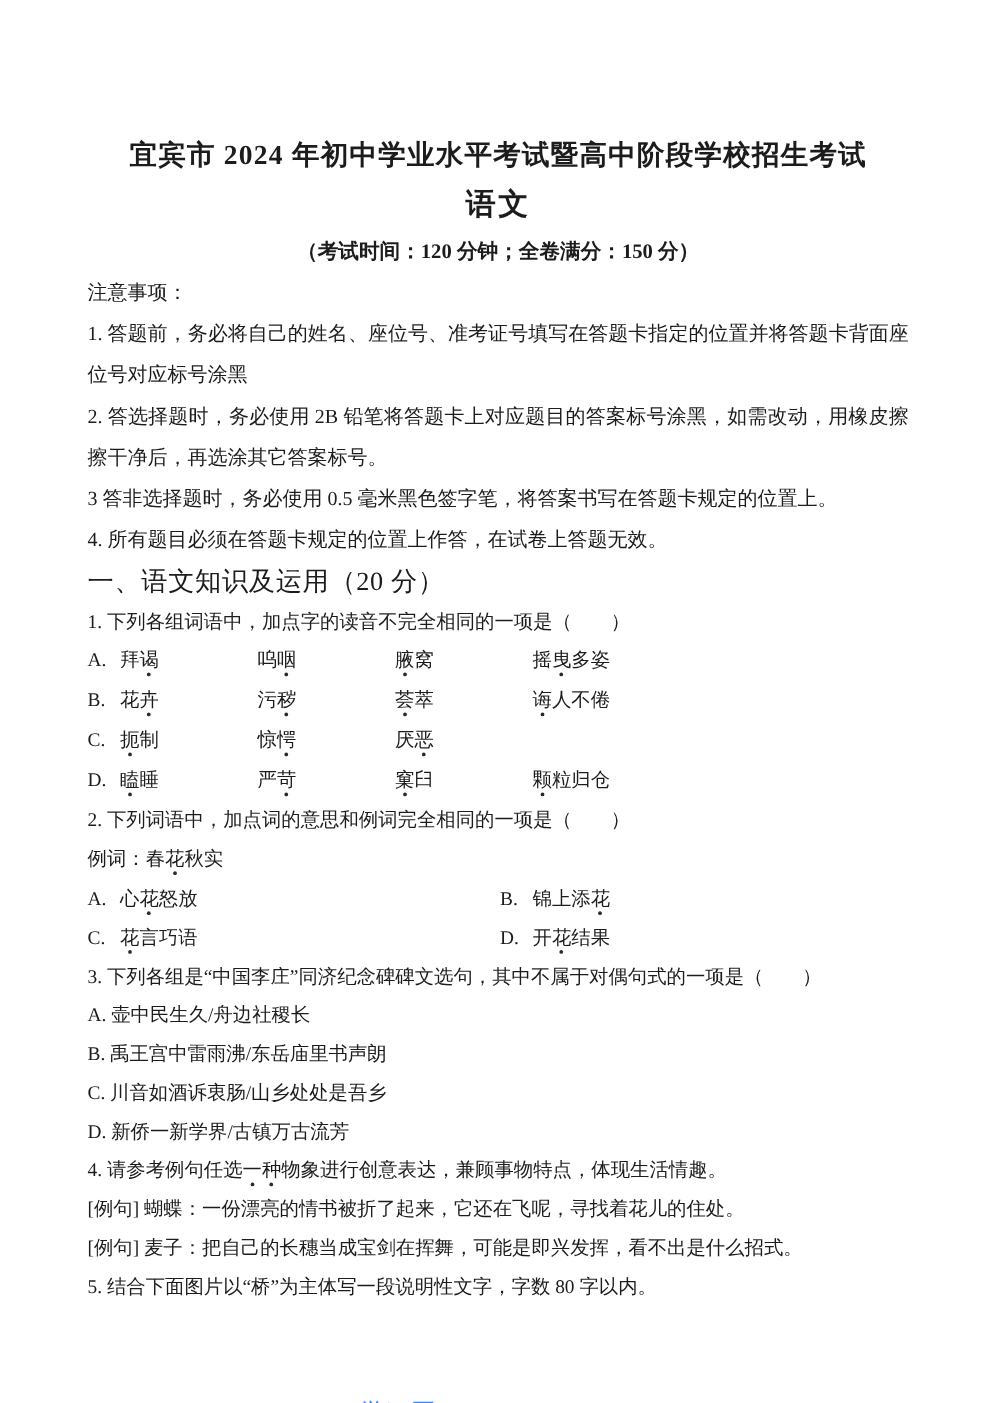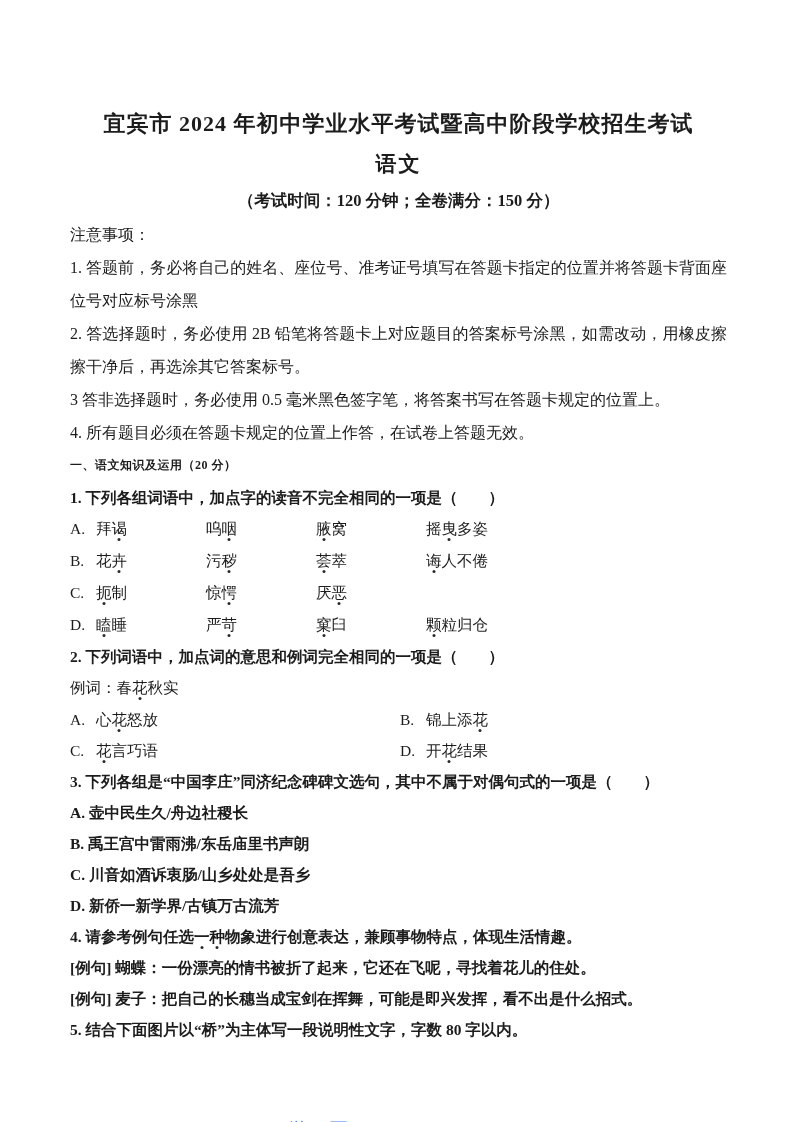--- a/index.html
+++ b/index.html
@@ -11,36 +11,36 @@
     font-family:"Liberation Serif","DejaVu Serif",serif;
     color:#1c1c1c;
     margin-top:48px;
   }
   .content{padding:62px 66px 0 70px;}
   .title{
     font-size:22px;line-height:28px;font-weight:bold;
     text-align:center;margin:0 0 13px 0;letter-spacing:1px;
   }
   .subject{
-    font-size:21px;line-height:26px;font-weight:bold;
+    font-size:24px;line-height:26px;font-weight:bold;
     text-align:center;margin:0 0 12px 0;letter-spacing:2px;
   }
   .exam-info{
     font-size:16.5px;line-height:24px;font-weight:bold;
     text-align:center;margin:0 0 5px 0;
   }
   .notice p{
     font-size:16px;line-height:33px;font-weight:normal;
     margin:0;text-align:justify;
   }
   .sec-heading{
-    font-size:12px;line-height:33px;font-weight:bold;margin:0;
+    font-size:21px;line-height:33px;font-weight:normal;margin:0;
     letter-spacing:0.5px;
   }
-  .q p{font-size:15.5px;line-height:31px;margin:0;font-weight:bold;}
+  .q p{font-size:15.5px;line-height:31px;margin:0;font-weight:normal;}
   .optrow{
     display:flex;align-items:baseline;
     font-size:15.5px;line-height:32px;
   }
   .optlabel{width:26px;flex:0 0 auto;}
   .wslot{width:110px;flex:0 0 auto;}
   .wlast{flex:1 1 auto;}
   .grid2{display:flex;font-size:15.5px;line-height:31px;}
   .gcol1{width:330px;flex:0 0 auto;display:flex;}
   .gcol2{flex:1 1 auto;display:flex;}

